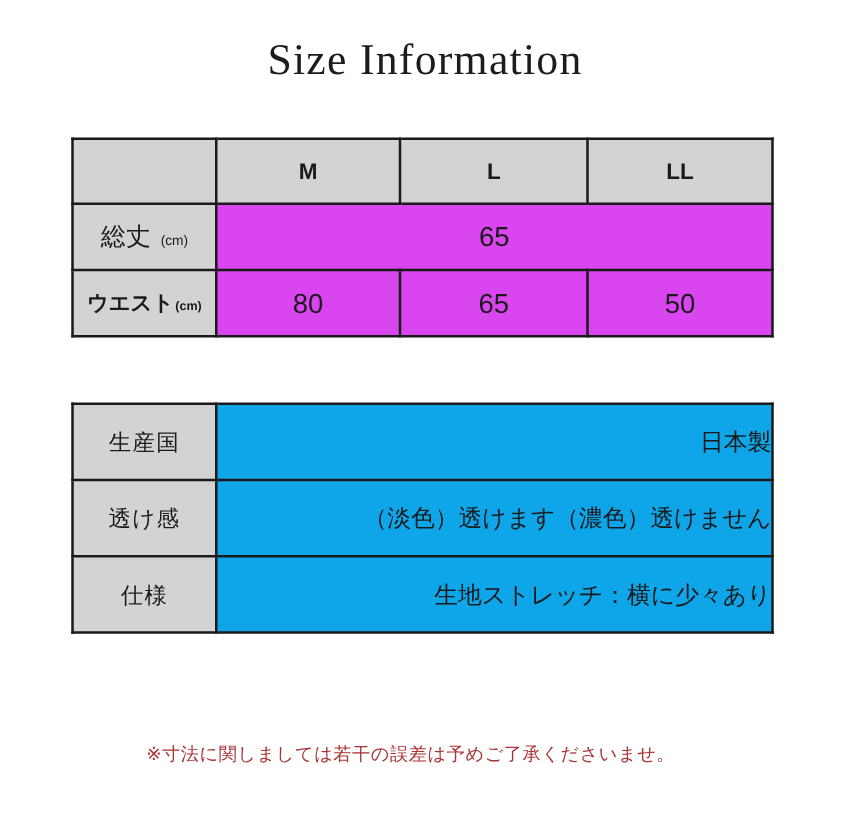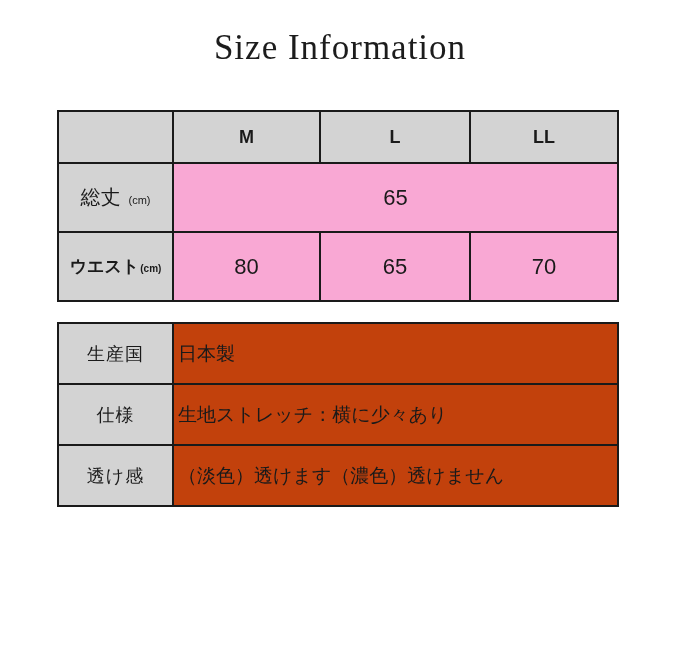--- a/index.html
+++ b/index.html
@@ -20,33 +20,33 @@
   th, td { border: 2px solid #1a1a1a; vertical-align: middle; font-weight: 400; }
 
   
   .size-table { position: absolute; left: 57px; top: 110px; width: 560px; }
   .size-table th.gray { background: #d3d3d3; }
   .size-table .col-label { width: 115px; }
   .size-table .col-m  { width: 147px; }
   .size-table .col-l  { width: 150px; }
   .size-table .col-ll { width: 148px; }
   .size-table tr.hdr th { height: 52px; text-align: center; font-weight: 700; font-size: 18px; }
-  .size-table tr.data th, .size-table tr.data td { height: 69px; text-align: center; }
-  .size-table td.val { font-size: 22px; background: #f9a8d4; }
+  .size-table tr.data th, .size-table tr.data td { height: 53px; text-align: center; }
+  .size-table td.val { font-size: 22px; background: #d946ef; }
   .size-table th.rowlabel { font-size: 20px; white-space: nowrap; }
   .size-table th.rowlabel .unit { font-size: 11px; margin-left: 8px; }
   .size-table th.rowlabel.small { font-size: 17px; font-weight: bold; }
   .size-table th.rowlabel.small .unit { font-size: 10px; margin-left: 1px; }
 
   
   .spec-table { position: absolute; left: 57px; top: 322px; width: 560px; border-radius: 14px; }
   .spec-table .col-label { width: 115px; }
   .spec-table .col-value { width: 445px; }
   .spec-table th { background: #d3d3d3; height: 61px; text-align: center; font-size: 18px; letter-spacing: 1px; }
-  .spec-table td { background: #c2410c; height: 61px; text-align: left; padding-left: 4px; font-size: 19px; }
+  .spec-table td { background: #0ea5e9; height: 61px; text-align: right; padding-left: 4px; font-size: 19px; }
 
   
   .notes {
     position: absolute; left: 117px; top: 593px;
     color: #aa3333; font-size: 14.5px; line-height: 23px;
     letter-spacing: 0.5px; white-space: nowrap;
   }
 </style>
 </head>
 <body>
@@ -74,42 +74,43 @@
           <span>総丈</span><span class="unit">(cm)</span>
         </th>
         <td class="val" colspan="3">65</td>
       </tr>
       <tr class="data">
         <th class="gray rowlabel small">
           <span>ウエスト</span><span class="unit">(cm)</span>
         </th>
         <td class="val">80</td>
         <td class="val">65</td>
-        <td class="val">70</td>
+        <td class="val">50</td>
       </tr>
     </tbody>
   </table>
 
   <table class="spec-table">
     <colgroup>
       <col class="col-label">
         <col class="col-value">
     </colgroup>
     <tbody>
       <tr>
         <th>生産国</th>
         <td>日本製</td>
       </tr>
       <tr>
+        <th>透け感</th>
+        <td>（淡色）透けます（濃色）透けません</td>
+      </tr>
+      <tr>
         <th>仕様</th>
         <td>生地ストレッチ：横に少々あり</td>
-      </tr>
-      <tr>
-        <th>透け感</th>
-        <td>（淡色）透けます（濃色）透けません</td>
       </tr>
     </tbody>
   </table>
 
   <div class="notes">
+    <div>※寸法に関しましては若干の誤差は予めご了承くださいませ。</div>
   </div>
 
 </div>
 
 </body></html>

